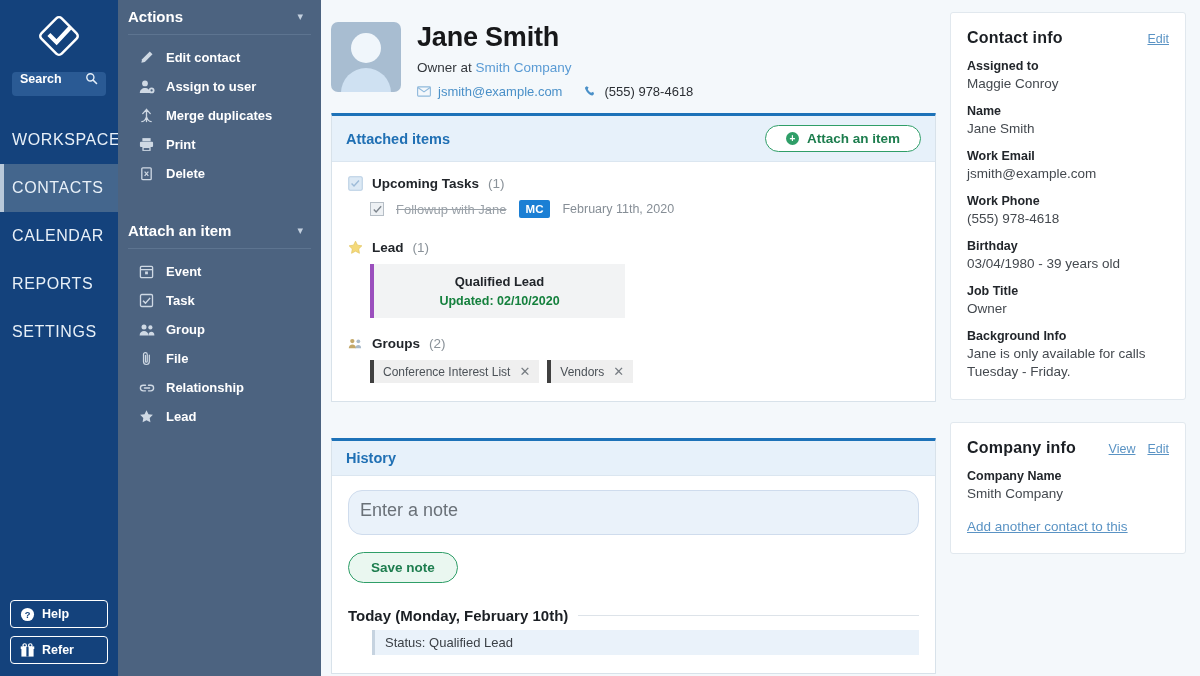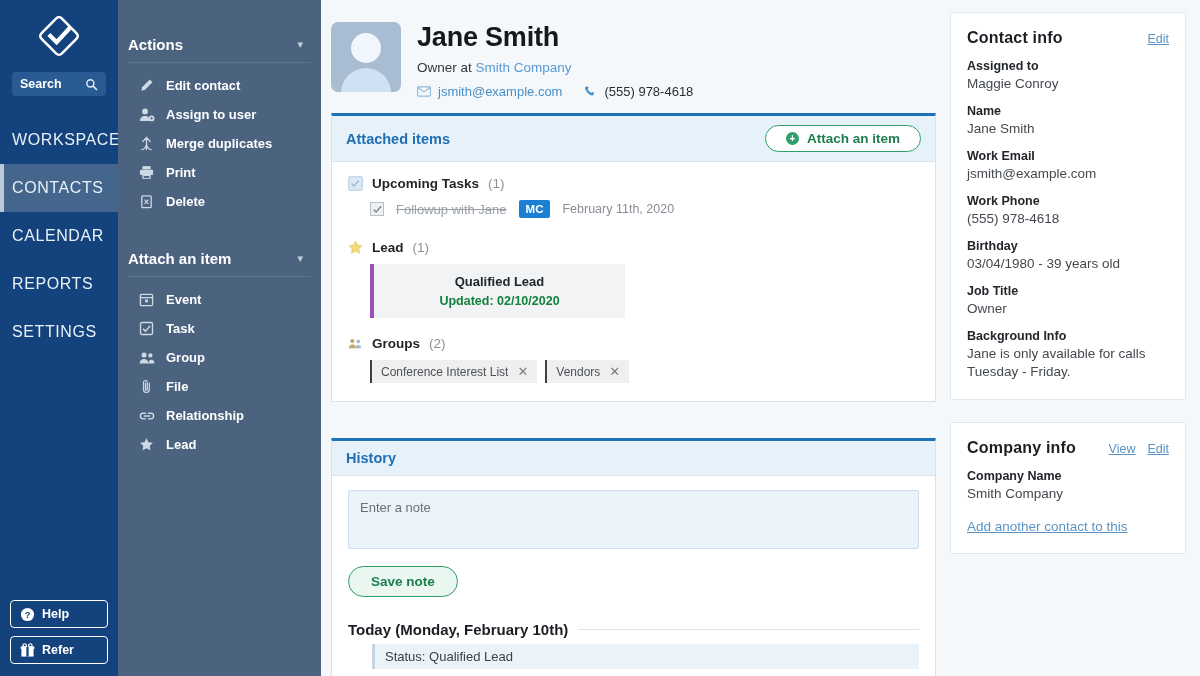--- a/index.html
+++ b/index.html
@@ -13,21 +13,21 @@
 
   
   .navrail {
     width: 118px; background: #14427c; flex: 0 0 118px;
     display: flex; flex-direction: column; position: relative;
   }
   .logo-wrap { height: 72px; display: flex; align-items: center; justify-content: center; }
   .logo { width: 46px; height: 46px; }
   .search-box {
     margin: 0 12px 0 12px; height: 24px; border-radius: 4px;
-    background: #2a5a94; display: flex; align-items: center;
+    background: #2a5a94; display: flex; align-items: flex-start;
     padding: 0 8px; justify-content: space-between; cursor: text;
   }
   .search-box .slabel { color: #ffffff; font-size: 12.5px; font-weight: bold; }
   .search-box .sicon { color: #e4eef8; font-size: 12px; }
   .navlist { margin-top: 20px; }
   .navitem {
     height: 48px; display: flex; align-items: center; padding-left: 12px;
     color: #e8f0f8; font-size: 16px; letter-spacing: 0.6px;
     cursor: pointer; position: relative;
   }
@@ -48,21 +48,21 @@
   
   .actionpane {
     width: 203px; flex: 0 0 203px; background: #4c6380;
     padding: 0 0 0 0; position: relative;
   }
   .sec-head {
     display: flex; align-items: center; justify-content: space-between;
     padding: 20px 18px 8px 10px; border-bottom: 1px solid #5c7characters;
   }
   .sec-head { border-bottom: 1px solid #5d7490; margin: 0 10px; padding: 20px 8px 9px 0; }
-  .sec-head:first-child { padding-top: 36px; }
+  .sec-head:first-child { padding-top: 8px; }
   .sec-title { color: #ffffff; font-size: 15px; font-weight: bold; }
   .chev { color: #c3d0de; font-size: 11px; }
   .sec-list { padding: 8px 6px 4px 0; }
   .sec-item {
     display: flex; align-items: center; gap: 11px;
     padding: 6px 10px 6px 20px; color: #ffffff;
     font-size: 13px; font-weight: bold; cursor: pointer;
   }
   .sec-item .ic { width: 17px; height: 17px; display: flex; align-items: center; justify-content: center; color: #cfd9e4; flex: 0 0 17px; }
 
@@ -113,28 +113,28 @@
 
   .lead-card {
     margin: 6px 0 18px 22px; background: #f2f3f4; border-left: 4px solid #9b4fbd;
     padding: 10px 14px; width: 255px; text-align: center;
   }
   .lead-title { font-size: 13px; font-weight: bold; color: #22262b; }
   .lead-sub { font-size: 12.5px; color: #15803d; margin-top: 5px; font-weight: bold; }
 
   .tag-row { display: flex; gap: 8px; padding-left: 22px; margin-top: 7px; }
   .tag {
-    background: #efefef; border-left: 2px solid #404040; padding: 4px 9px;
+    background: #efefef; border-left: 4px solid #404040; padding: 4px 9px;
     display: flex; align-items: center; gap: 9px; font-size: 12px; color: #4c5258;
   }
   .tag .x { color: #767c82; font-size: 13px; cursor: pointer; }
 
   .note-area {
-    width: 100%; height: 59px; background: #eaf2fa; border: 1px solid #cfdced;
-    border-radius: 2px; padding: 9px 11px; font-size: 13px; color: #6a7178;
+    width: 100%; height: 45px; background: #eaf2fa; border: 1px solid #cfdced;
+    border-radius: 14px; padding: 9px 11px; font-size: 18px; color: #6a7178;
     font-family: "Liberation Sans", sans-serif; resize: none;
   }
   .note-area::placeholder { color: #6a7178; }
   .save-btn {
     margin-top: 13px; border: 1.5px solid #2f9e68; border-radius: 16px;
     background: #eaf7f0; color: #1d7d4e; font-size: 13.5px; font-weight: bold;
     padding: 7px 22px; cursor: pointer; font-family: "Liberation Sans", sans-serif;
   }
   .hist-day { display: flex; align-items: center; gap: 10px; margin-top: 24px; }
   .hist-day-label { font-size: 15px; font-weight: bold; color: #1b1f24; white-space: nowrap; }

